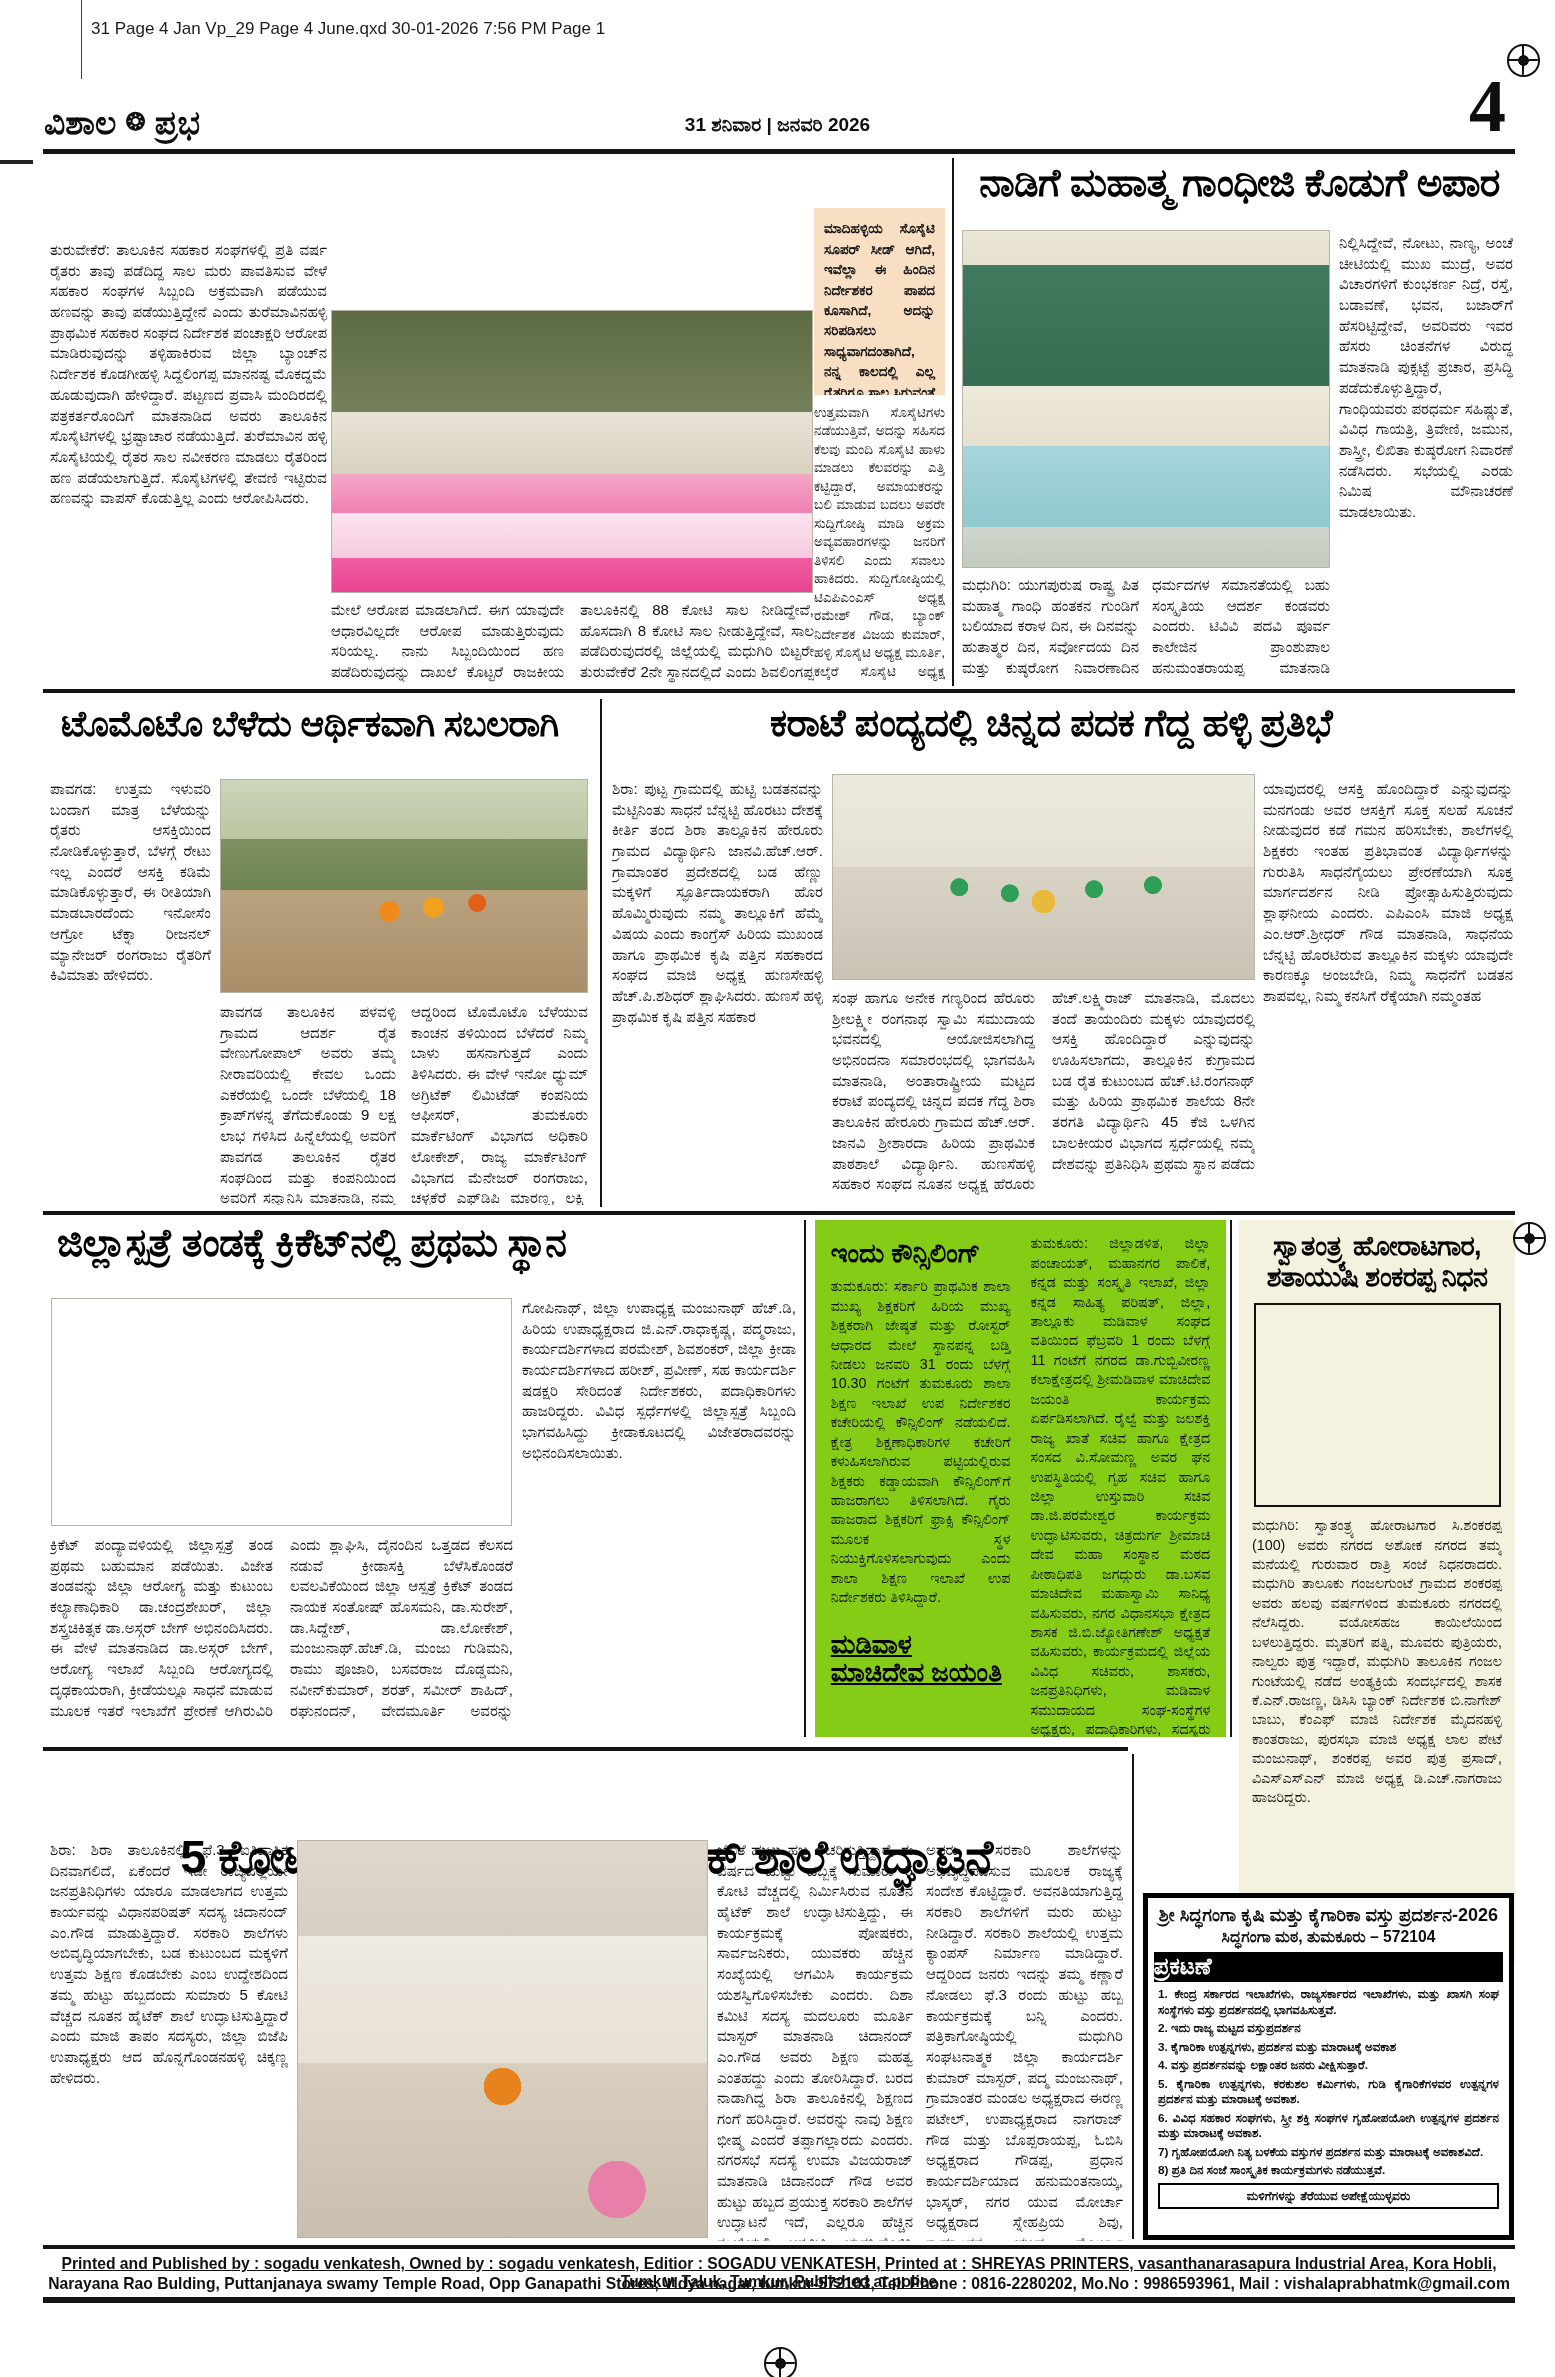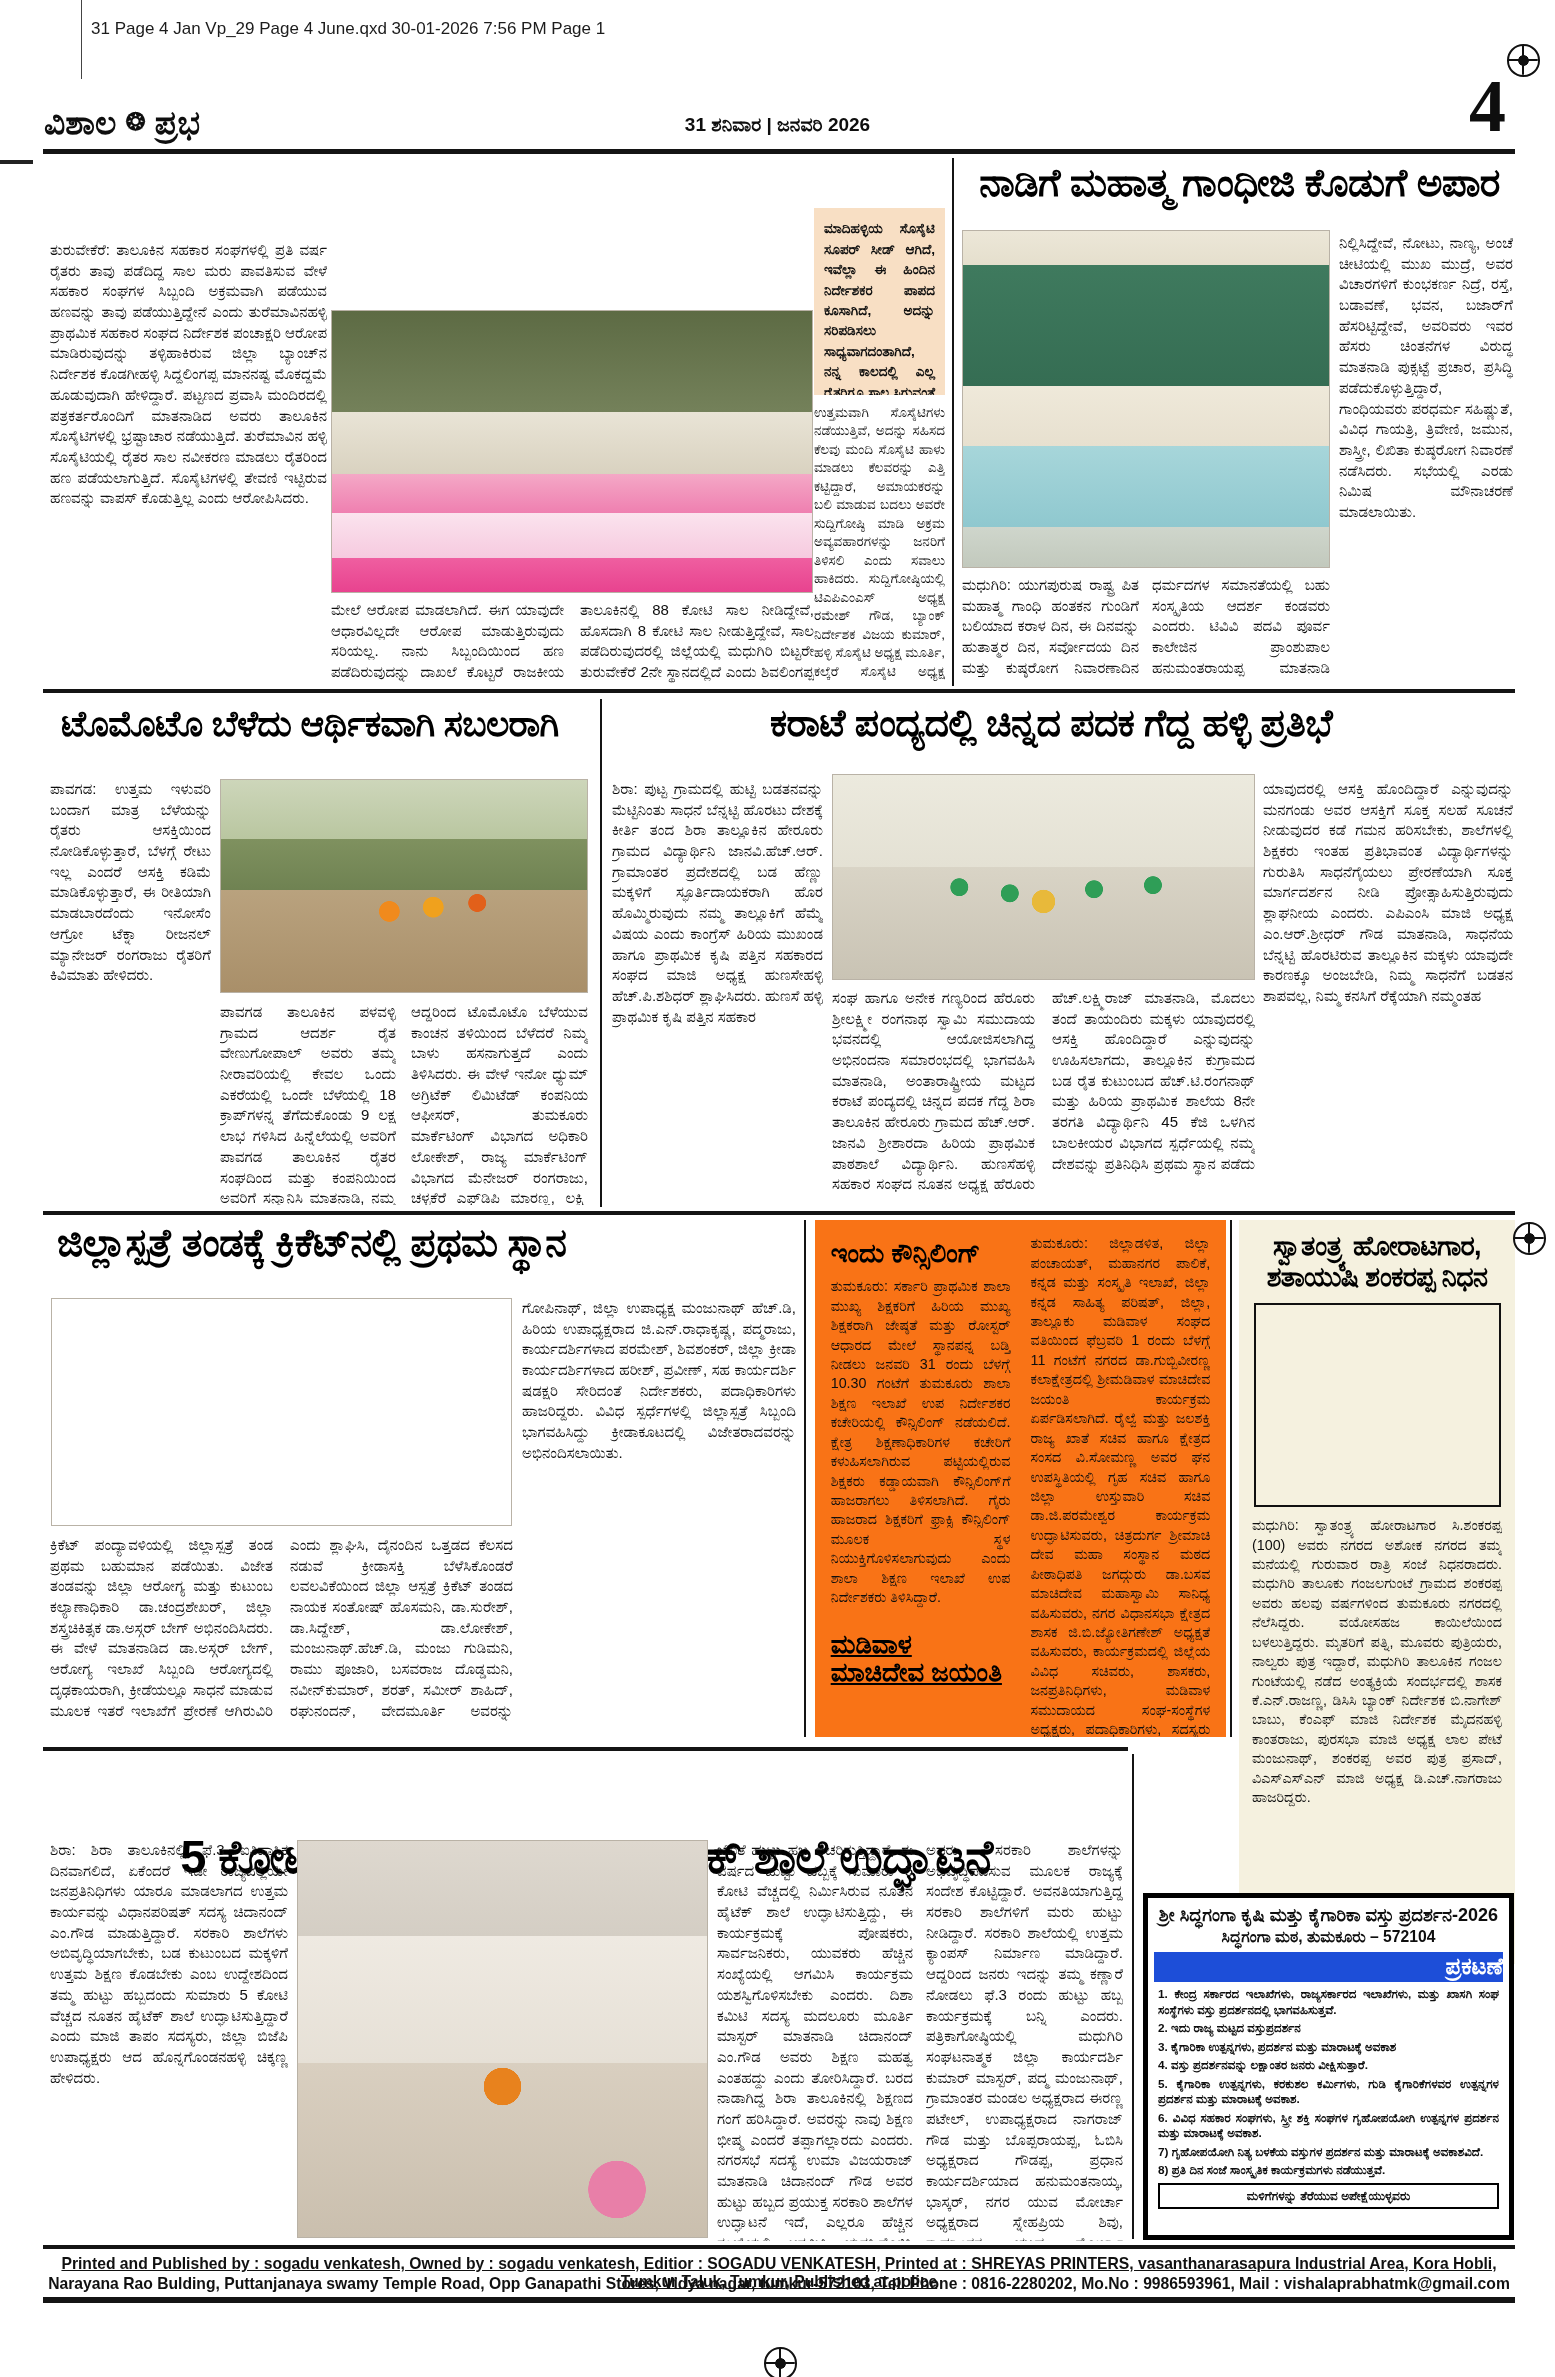--- a/index.html
+++ b/index.html
@@ -13,30 +13,30 @@
   .body-text{font-size:15px;line-height:1.38;text-align:justify;overflow:hidden;}
   .body-sm{font-size:13.6px;line-height:1.36;text-align:justify;overflow:hidden;}
   .cols-2{column-count:2;column-gap:17px;column-fill:auto;}
   .photo{position:absolute;border:0.7px solid #b9b2a6;box-sizing:border-box;}
   .proof{font-size:17px;color:#1c1c1c;font-family:"Liberation Sans",sans-serif;}
   .regmark{position:absolute;width:28.5px;height:28.5px;border:2.1px solid #111;border-radius:50%;
            background:
              linear-gradient(#111,#111) center/100% 2.1px no-repeat,
              linear-gradient(#111,#111) center/2.1px 100% no-repeat,
              radial-gradient(circle at 50% 50%, #111 0 5px, transparent 5.7px);}
-  .graybox{position:absolute;background:#f97316;box-sizing:border-box;padding:14.3px 15.7px;overflow:hidden;}
+  .graybox{position:absolute;background:#84cc16;box-sizing:border-box;padding:14.3px 15.7px;overflow:hidden;}
   .creambox{position:absolute;background:#f5f1df;box-sizing:border-box;padding:11.4px 13px;overflow:hidden;}
   .peachbox{position:absolute;background:#f8dfc4;box-sizing:border-box;padding:11.4px 10px;overflow:hidden;
             font-size:13.6px;line-height:1.5;font-weight:bold;text-align:justify;}
   .boxhead{font-weight:900;font-size:26px;line-height:1.1;color:#000;margin:4.3px 0 10px 0;}
   .adbox{position:absolute;border:5px solid #000;background:#fff;box-sizing:border-box;
          padding:7.1px 10px;overflow:hidden;}
   .adtitle{font-weight:900;font-size:18px;text-align:center;line-height:1.2;}
   .adsub{font-weight:bold;font-size:15.7px;text-align:center;margin-top:1.4px;}
-  .adband{background:#1d4ed8;color:#fff;font-weight:900;font-size:23px;text-align:right;
+  .adband{background:#000000;color:#fff;font-weight:900;font-size:23px;text-align:left;
           margin:5.7px -4.3px;padding:1.4px 0;}
   .adtext{font-size:11.8px;line-height:1.32;text-align:justify;font-weight:bold;}
   .adlist{font-size:11.8px;line-height:1.32;text-align:justify;font-weight:bold;margin-top:2.9px;}
   .adcontact{border:2.1px solid #000;margin-top:4.3px;padding:2.9px 5.7px;text-align:center;
              font-weight:bold;font-size:12px;line-height:1.35;}
   .footer-line{position:absolute;width:1472px;left:43px;text-align:center;
                font-size:15.7px;font-weight:bold;color:#111;}
 </style>
 </head>
 <body>

